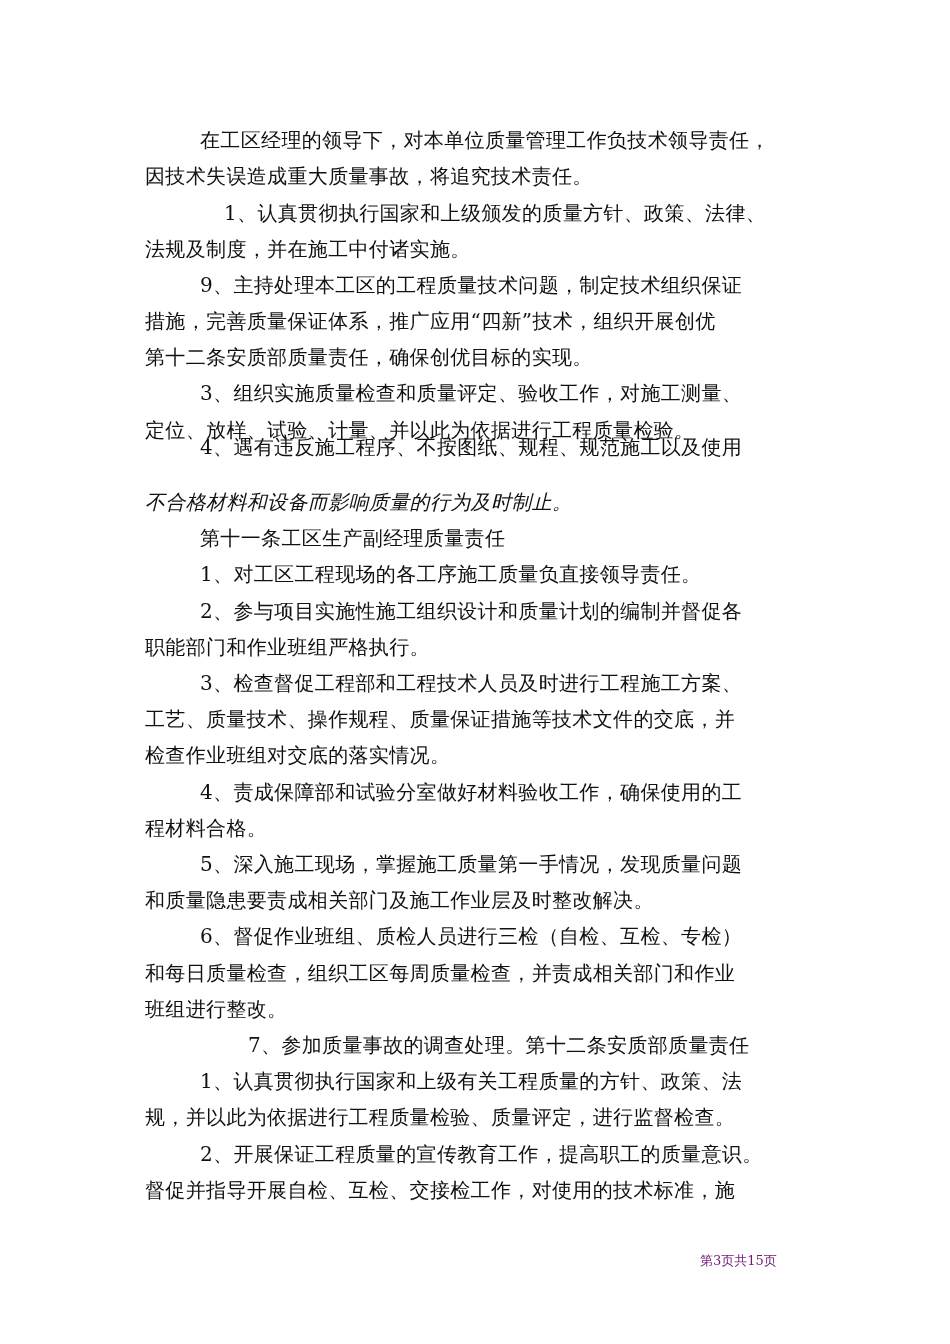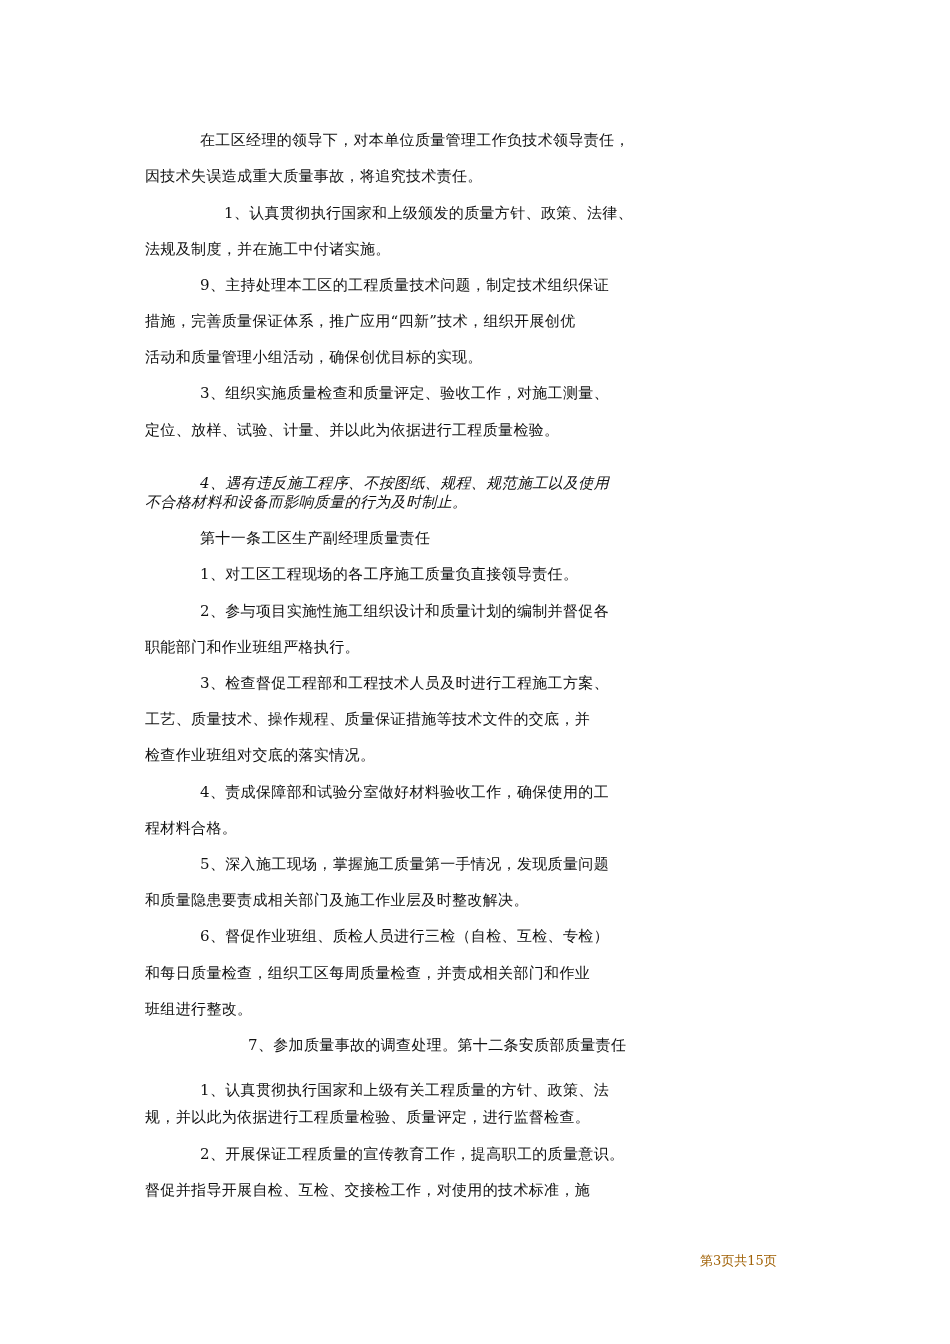--- a/index.html
+++ b/index.html
@@ -1,54 +1,54 @@
 <!DOCTYPE html>
 <html><head>
   <meta charset="utf-8">
   <style>
     html, body { margin: 0; padding: 0; background: #ffffff; }
     body { width: 950px; height: 1344px; position: relative; overflow: hidden;
       font-family: "DejaVu Serif", "Liberation Serif", serif; color: #111; }
     .page { position: absolute; left: 0; top: 0; width: 950px; height: 1344px; background: #fff; }
-    .line { position: absolute; left: 145px; width: 680px; font-size: 15px; line-height: 24px;
+    .line { position: absolute; left: 145px; width: 680px; font-size: 20px; line-height: 24px;
       white-space: nowrap; letter-spacing: 0.35px; }
     .indent { left: 200px; width: 625px; }
-    .footer { position: absolute; left: 700px; top: 1252px; font-size: 13px; color: #a16207;
+    .footer { position: absolute; left: 700px; top: 1252px; font-size: 13px; color: #701a75;
       white-space: nowrap; font-family: "DejaVu Serif", serif; }
   </style>
 </head>
 <body>
 
 <div class="page">
   <div id="lines">
       <div class="line indent" style="top: 128px;">在工区经理的领导下，对本单位质量管理工作负技术领导责任，</div>
       <div class="line" style="top: 164.2px;">因技术失误造成重大质量事故，将追究技术责任。</div>
       <div class="line indent" style="top: 201px; margin-left: 24px;">1、认真贯彻执行国家和上级颁发的质量方针、政策、法律、</div>
       <div class="line" style="top: 236.6px;">法规及制度，并在施工中付诸实施。</div>
       <div class="line indent" style="top: 272.8px;">9、主持处理本工区的工程质量技术问题，制定技术组织保证</div>
       <div class="line" style="top: 309px;">措施，完善质量保证体系，推广应用“四新”技术，组织开展创优</div>
-      <div class="line" style="top: 345.2px;">活动和质量管理小组活动，确保创优目标的实现。</div>
+      <div class="line" style="top: 345.2px;">第十二条安质部质量责任，确保创优目标的实现。</div>
       <div class="line indent" style="top: 381.4px;">3、组织实施质量检查和质量评定、验收工作，对施工测量、</div>
       <div class="line" style="top: 417.6px;">定位、放样、试验、计量、并以此为依据进行工程质量检验。</div>
-      <div class="line indent" style="top: 471px; font-style: italic;">4、遇有违反施工程序、不按图纸、规程、规范施工以及使用</div>
+      <div class="line indent" style="top: 435px;">4、遇有违反施工程序、不按图纸、规程、规范施工以及使用</div>
       <div class="line" style="top: 490px; font-style: italic;">不合格材料和设备而影响质量的行为及时制止。</div>
       <div class="line indent" style="top: 526.2px;">第十一条工区生产副经理质量责任</div>
       <div class="line indent" style="top: 562.4px;">1、对工区工程现场的各工序施工质量负直接领导责任。</div>
       <div class="line indent" style="top: 598.6px;">2、参与项目实施性施工组织设计和质量计划的编制并督促各</div>
       <div class="line" style="top: 634.8px;">职能部门和作业班组严格执行。</div>
       <div class="line indent" style="top: 671px;">3、检查督促工程部和工程技术人员及时进行工程施工方案、</div>
       <div class="line" style="top: 707.2px;">工艺、质量技术、操作规程、质量保证措施等技术文件的交底，并</div>
       <div class="line" style="top: 743.4px;">检查作业班组对交底的落实情况。</div>
       <div class="line indent" style="top: 779.6px;">4、责成保障部和试验分室做好材料验收工作，确保使用的工</div>
       <div class="line" style="top: 815.8px;">程材料合格。</div>
       <div class="line indent" style="top: 852px;">5、深入施工现场，掌握施工质量第一手情况，发现质量问题</div>
       <div class="line" style="top: 888.2px;">和质量隐患要责成相关部门及施工作业层及时整改解决。</div>
       <div class="line indent" style="top: 924.4px;">6、督促作业班组、质检人员进行三检（自检、互检、专检）</div>
       <div class="line" style="top: 960.6px;">和每日质量检查，组织工区每周质量检查，并责成相关部门和作业</div>
       <div class="line" style="top: 996.8px;">班组进行整改。</div>
       <div class="line indent" style="top: 1033px; margin-left: 48px;">7、参加质量事故的调查处理。第十二条安质部质量责任</div>
-      <div class="line indent" style="top: 1069.2px; margin-top: 9px;">1、认真贯彻执行国家和上级有关工程质量的方针、政策、法</div>
+      <div class="line indent" style="top: 1069.2px;">1、认真贯彻执行国家和上级有关工程质量的方针、政策、法</div>
       <div class="line" style="top: 1105.4px;">规，并以此为依据进行工程质量检验、质量评定，进行监督检查。</div>
       <div class="line indent" style="top: 1141.6px;">2、开展保证工程质量的宣传教育工作，提高职工的质量意识。</div>
       <div class="line" style="top: 1177.8px;">督促并指导开展自检、互检、交接检工作，对使用的技术标准，施</div>
     </div>
   <div class="footer">第3页共15页</div>
 </div>
 
 </body></html>

